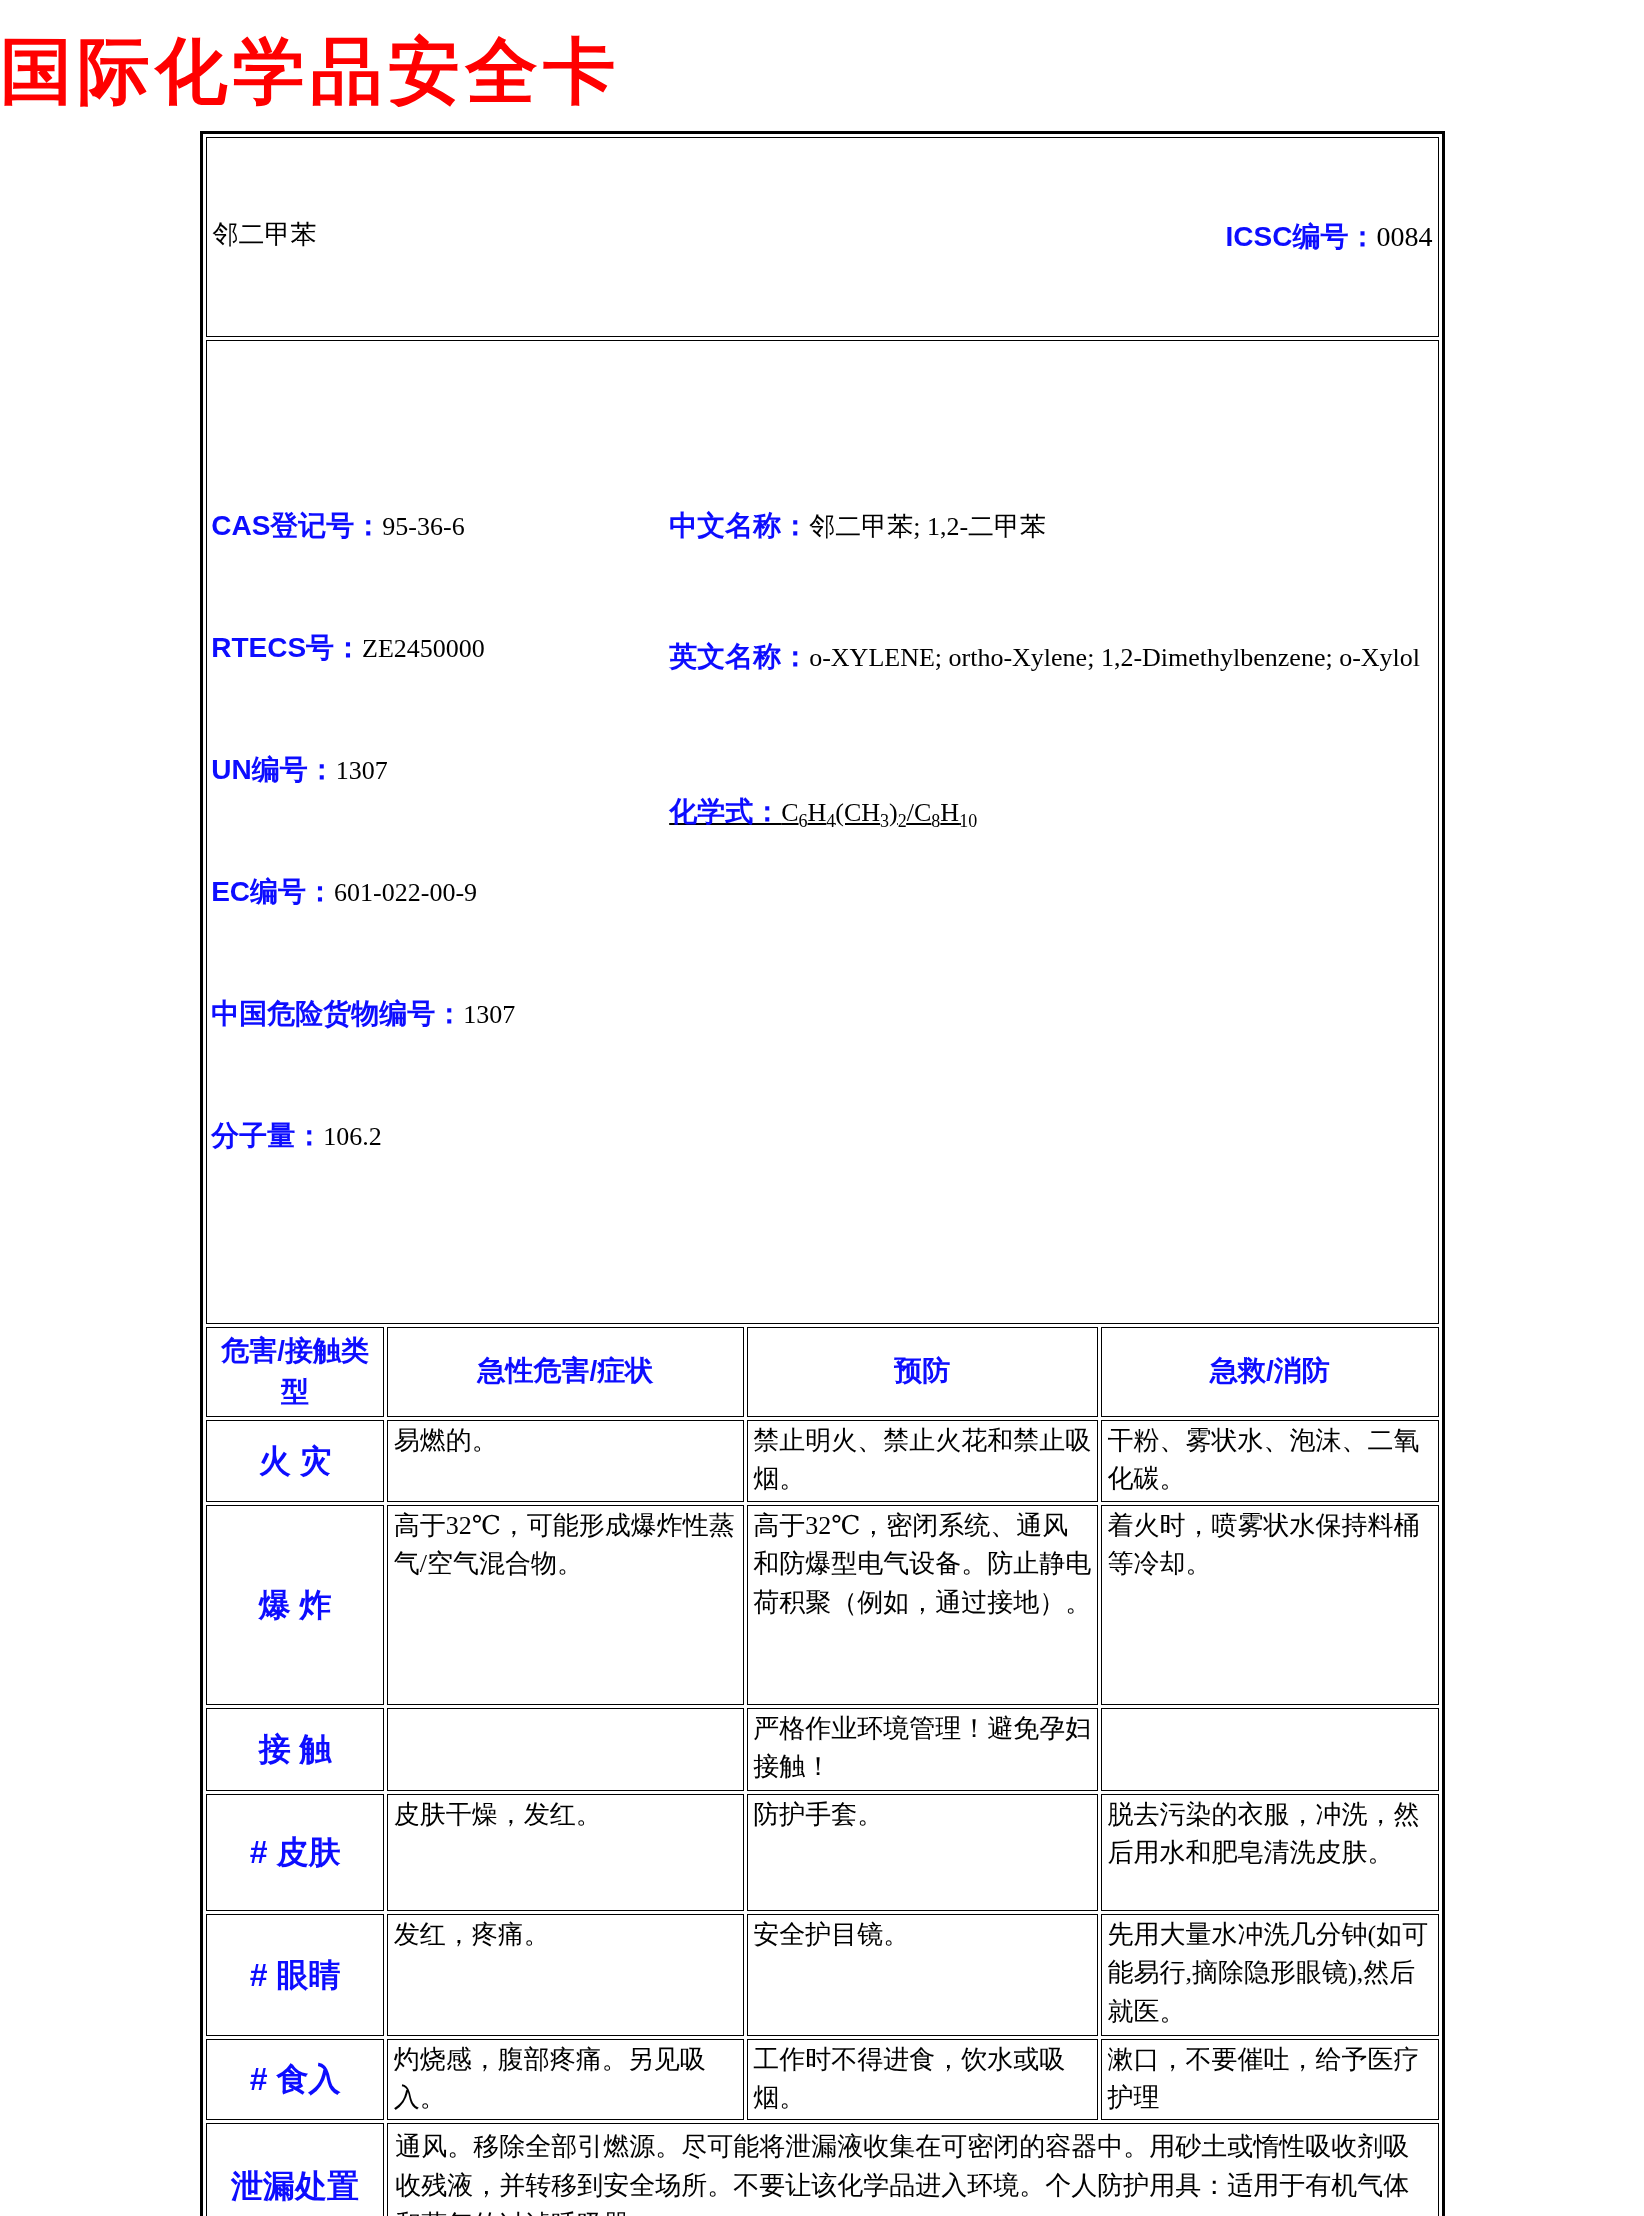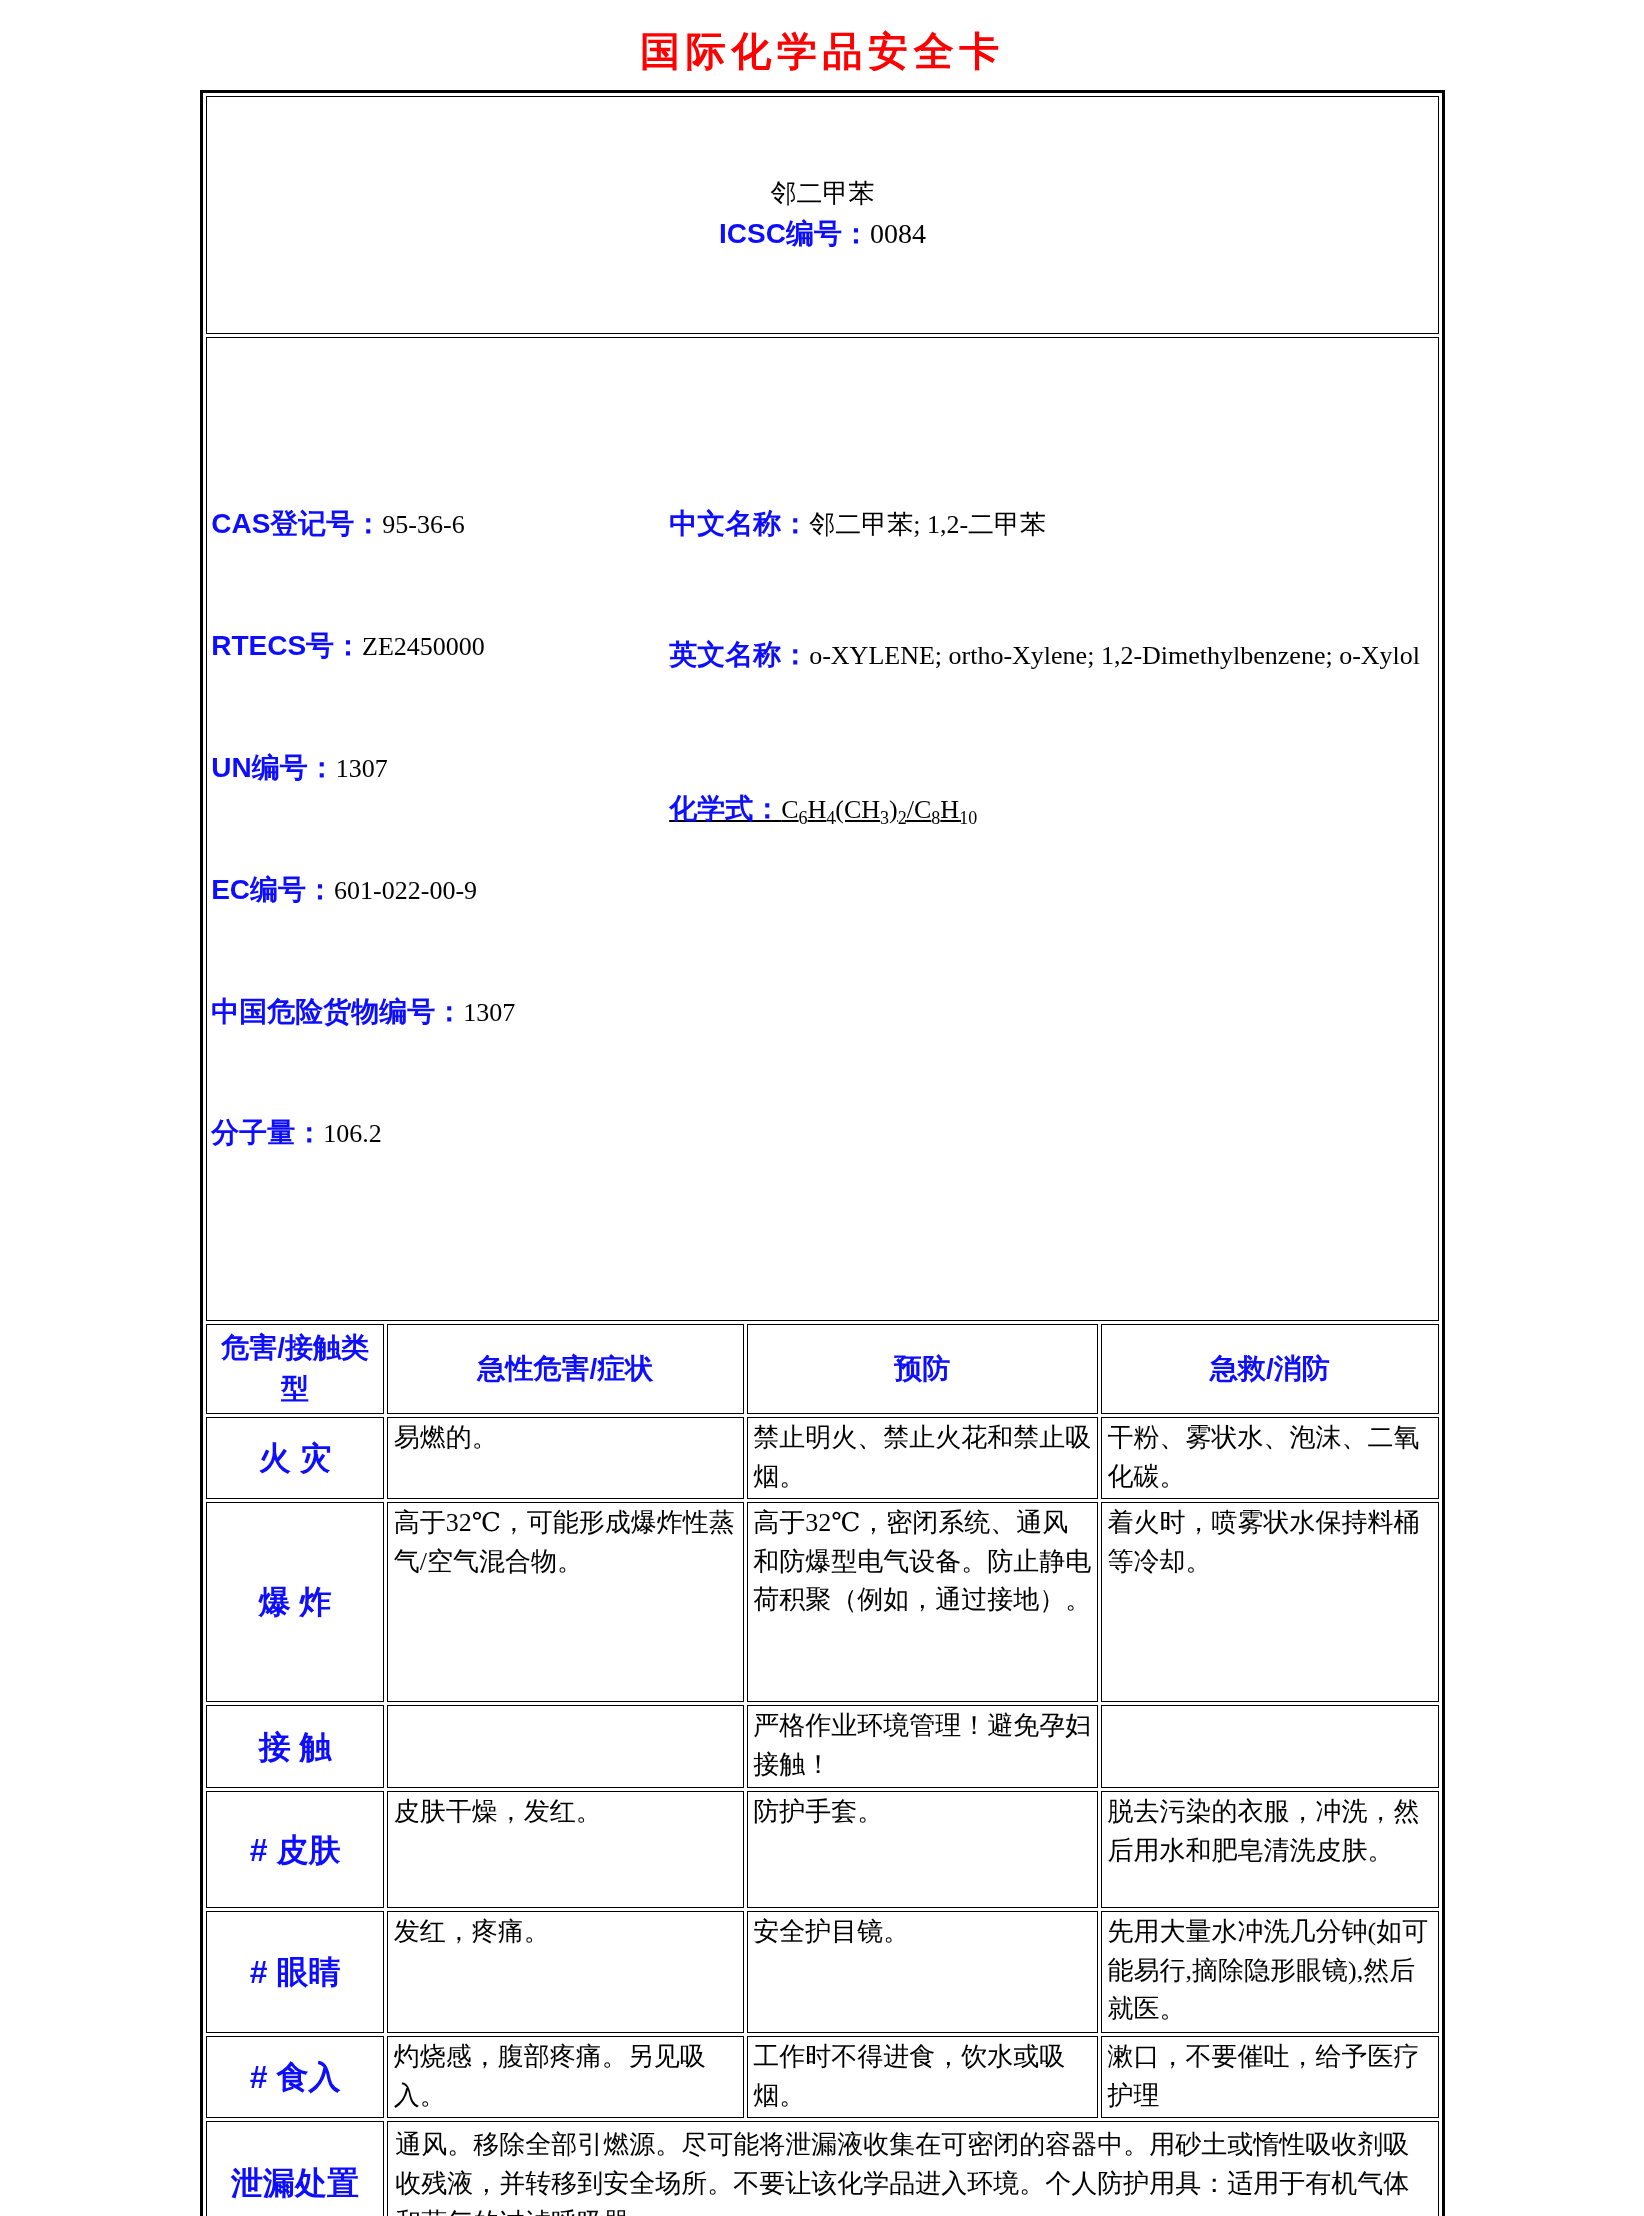--- a/index.html
+++ b/index.html
@@ -1,22 +1,22 @@
 <!DOCTYPE html>
 <html style="font-size:11px"><head>
 <meta charset="utf-8">
 <style>
   html,body{margin:0;padding:0;background:#ffffff;}
   .page{
     width:1645px;height:2216px;background:#ffffff;position:relative;
     font-family:"Liberation Serif","DejaVu Serif",serif;color:#000000;overflow:hidden;
   }
   .title{
-    margin:0;padding-top:23.6px;text-align:center;
-    color:#ff0000;font-size:40px;font-weight:bold;letter-spacing:5.6px;
+    margin:0;padding-top:23.6px;
+    color:#ff0000;font-size:72px;font-weight:bold;letter-spacing:5.6px;
     font-family:"Liberation Serif","DejaVu Serif",serif;
   }
   table.card{
     width:1245px;margin:11px auto 0 auto;
     border:3.5px solid #000000;border-collapse:separate;border-spacing:3.5px;
     background:#ffffff;table-layout:fixed;
   }
   col.c1{width:175px;}
   col.c2{width:350px;}
   col.c3{width:345px;}
@@ -31,21 +31,21 @@
     color:#0d0dff;font-family:"Liberation Sans","DejaVu Sans",sans-serif;
     font-weight:bold;
   }
   .kval{color:#000000;}
   td.lbl{
     vertical-align:middle;text-align:center;
     color:#0d0dff;font-family:"Liberation Sans","DejaVu Sans",sans-serif;
     font-weight:bold;font-size:32px;line-height:1.5;
   }
   tr.r-top td{height:64px;vertical-align:middle;}
-  .toprow-flex{display:flex;justify-content:space-between;align-items:center;flex-direction:column;}
+  .toprow-flex{display:flex;justify-content:space-between;}
   .chem-name{font-size:26px;}
   .icsc .blab{font-size:28px;}
   .icsc .kval{font-size:28px;}
   tr.r-ids td{height:269px;padding:9.7px 4.2px;}
   .ids-flex{display:flex;}
   .ids-left{width:458px;flex:0 0 auto;}
   .ids-right{flex:1 1 auto;max-width:764px;}
   .id-line{line-height:44px;}
   .id-line .blab{font-size:28px;}
   .id-line .kval{font-size:26px;}

